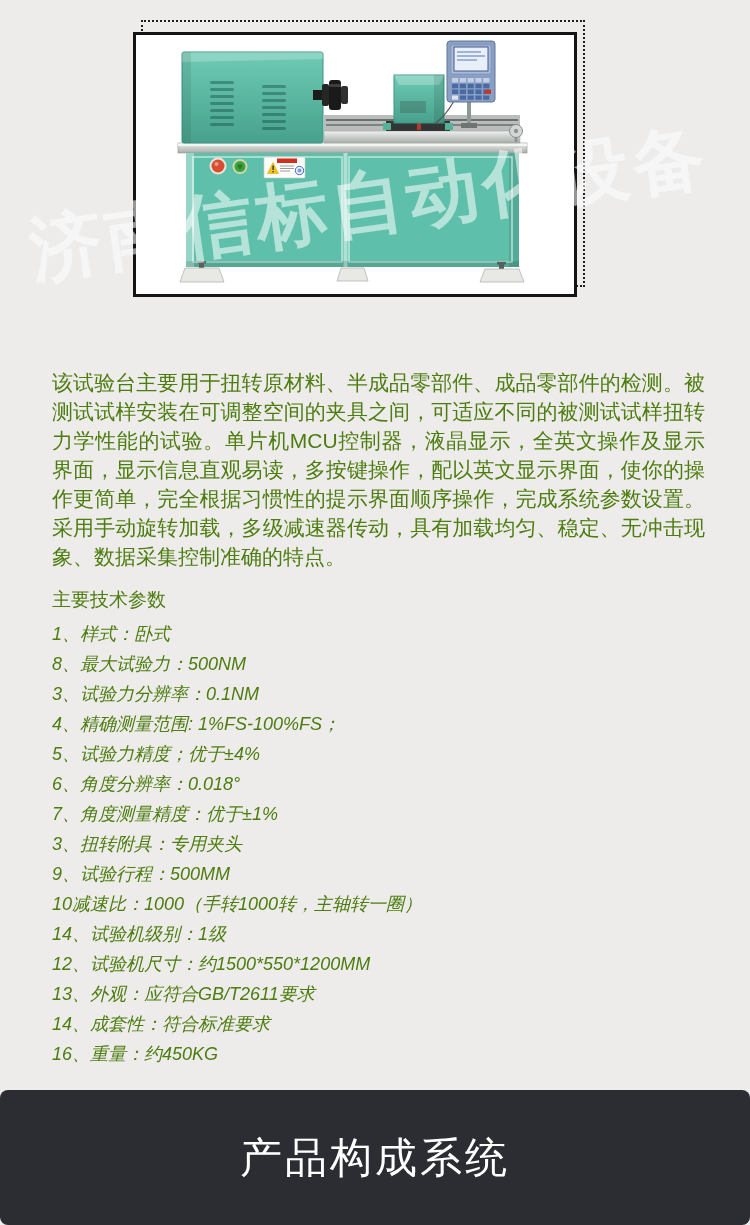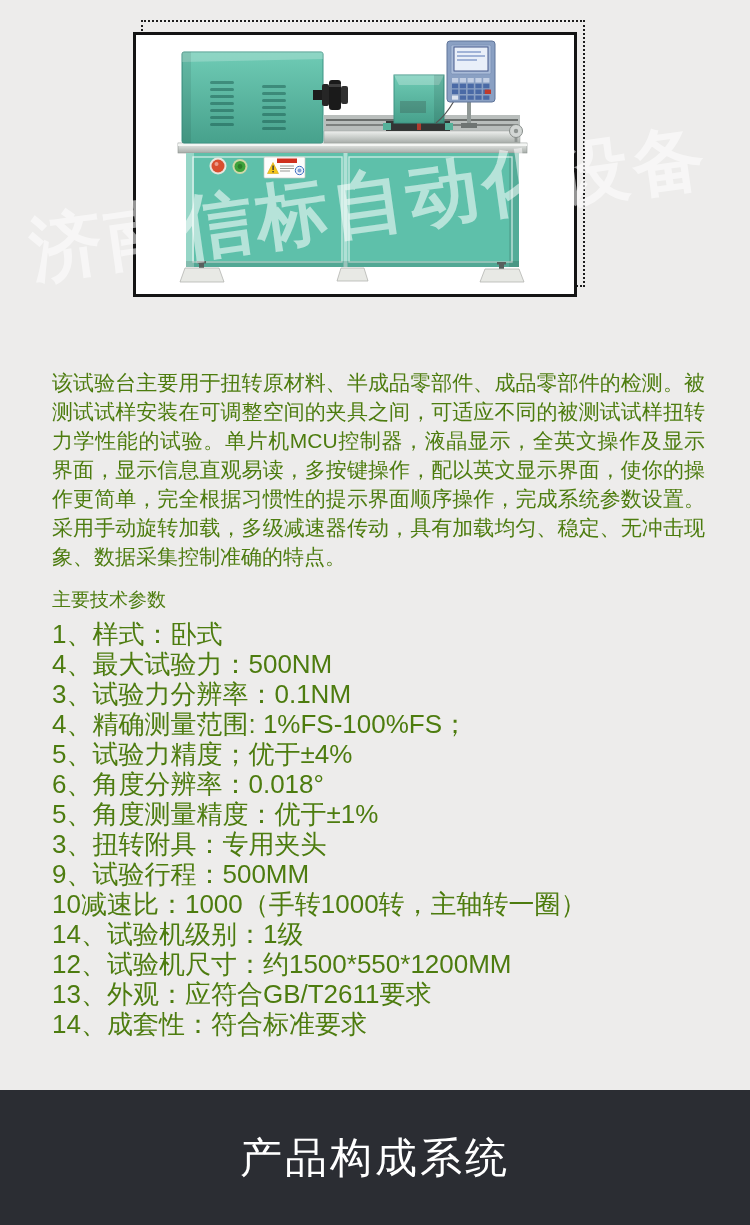--- a/index.html
+++ b/index.html
@@ -30,27 +30,28 @@
   .content {
     position:absolute; left:52px; top:331px; width:653px; z-index:1;
     color:#4d7c0f;
     margin-top:37px;
   }
   .desc {
     margin:0; font-size:21px; line-height:29px;
     text-align:justify; text-justify:inter-ideograph;
   }
   .params-title { margin-top:14px; font-size:19px; line-height:30px; font-weight:400; }
-  .params { list-style:none; margin:4px 0 0 0; padding:0; font-size:26px; line-height:30px; }
+  .params { list-style:none; margin:4px 0 0 0; padding:0; font-size:18px; line-height:30px;font-style:italic; }
   .params li { white-space:nowrap; }
   
   .banner {
     position:absolute; left:0; top:1090px; width:750px; height:135px;
     background:#2b2d33; display:flex; align-items:center; justify-content:center;
     z-index:4;
+    border-radius:8px;
   }
   .banner span { color:#ffffff; font-size:42px; letter-spacing:3px; }
 </style>
 </head>
 <body>
 
 <div class="page" style="background: rgb(237, 236, 235); color: rgb(61, 61, 61);">
 
   <div class="dotted-frame"></div>
 
@@ -189,33 +190,34 @@
     </svg>
   </div>
 
   <div class="watermark">济南信标自动化设备</div>
 
   <div class="content">
     <p class="desc">该试验台主要用于扭转原材料、半成品零部件、成品零部件的检测。被测试试样安装在可调整空间的夹具之间，可适应不同的被测试试样扭转力学性能的试验。单片机MCU控制器，液晶显示，全英文操作及显示界面，显示信息直观易读，多按键操作，配以英文显示界面，使你的操作更简单，完全根据习惯性的提示界面顺序操作，完成系统参数设置。采用手动旋转加载，多级减速器传动，具有加载均匀、稳定、无冲击现象、数据采集控制准确的特点。</p>
     <div class="params-title">主要技术参数</div>
     <ul class="params">
         <li>1、样式：卧式</li>
-        <li>4、最大试验力：500NM</li>
+        <li>8、最大试验力：500NM</li>
         <li>3、试验力分辨率：0.1NM</li>
         <li>4、精确测量范围: 1%FS-100%FS；</li>
         <li>5、试验力精度；优于±4%</li>
         <li>6、角度分辨率：0.018°</li>
-        <li>5、角度测量精度：优于±1%</li>
+        <li>7、角度测量精度：优于±1%</li>
         <li>3、扭转附具：专用夹头</li>
         <li>9、试验行程：500MM</li>
         <li>10减速比：1000（手转1000转，主轴转一圈）</li>
         <li>14、试验机级别：1级</li>
         <li>12、试验机尺寸：约1500*550*1200MM</li>
         <li>13、外观：应符合GB/T2611要求</li>
         <li>14、成套性：符合标准要求</li>
+        <li>16、重量：约450KG</li>
       </ul>
   </div>
 
   <div class="banner" style="background: rgb(43, 45, 51);">
     <span style="color: rgb(255, 255, 255);">产品构成系统</span>
   </div>
 
 </div>
 
 </body></html>

